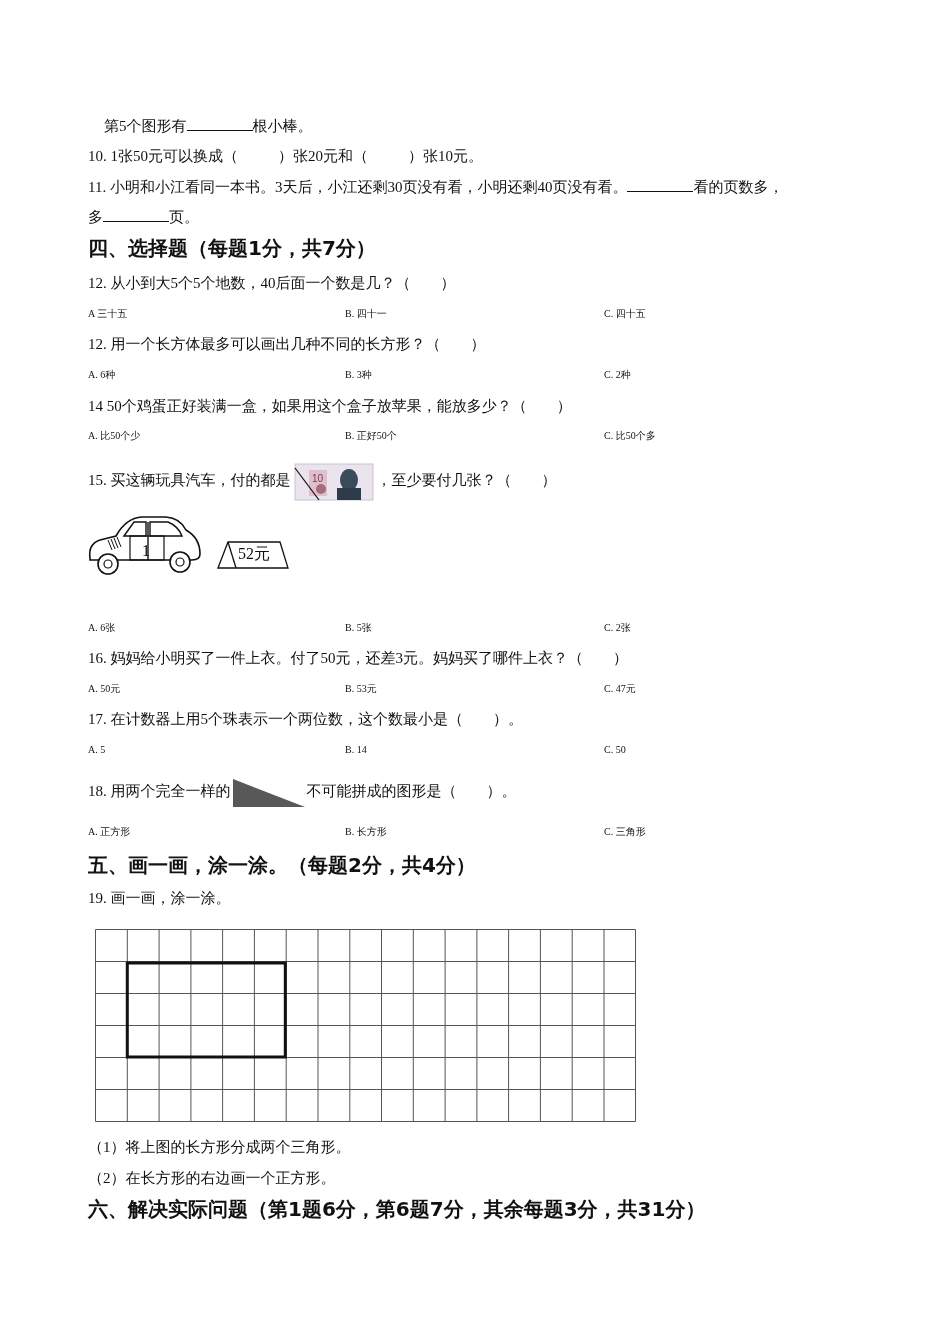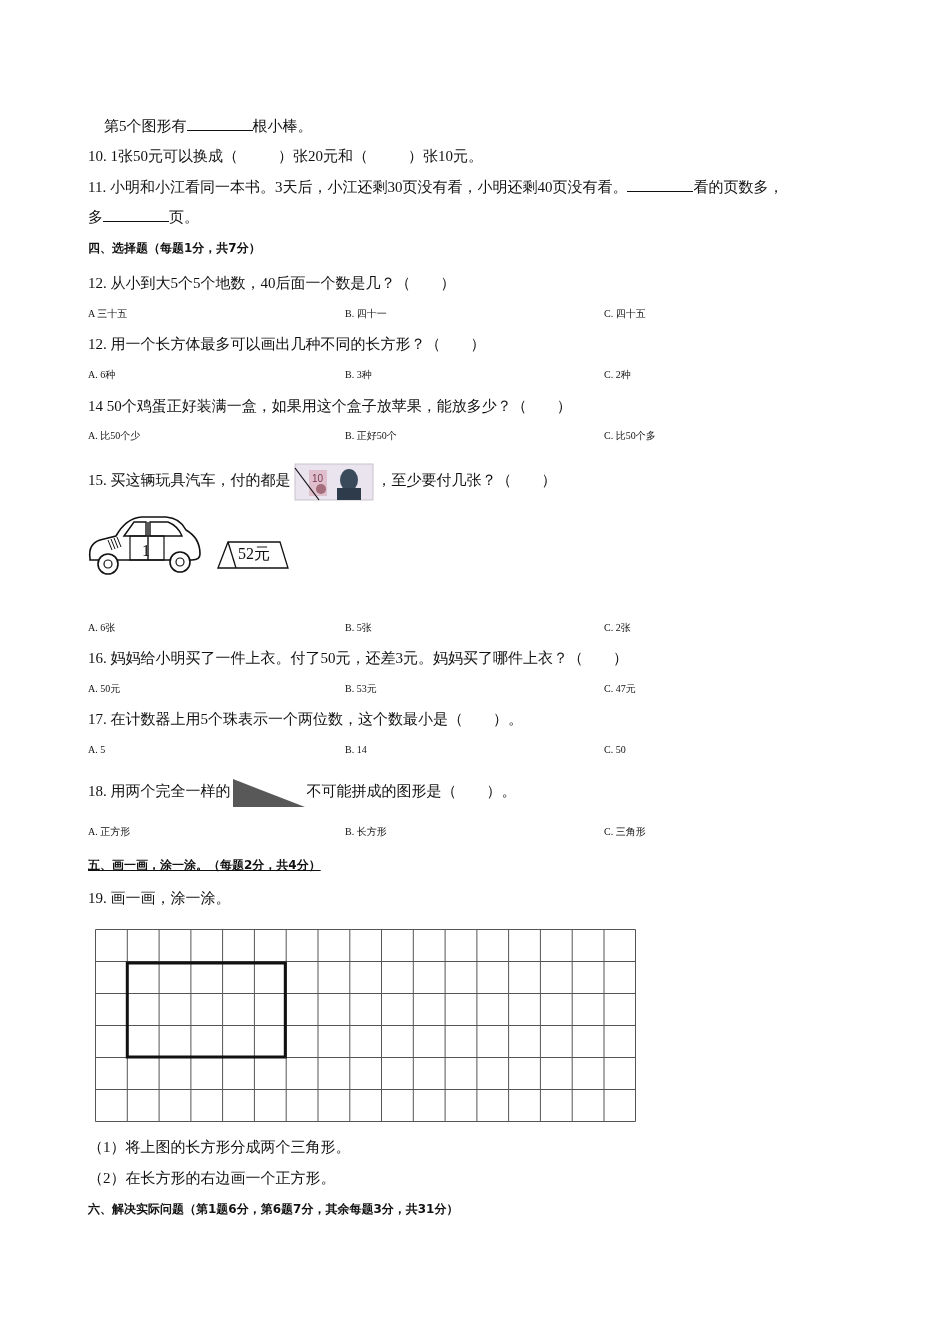--- a/index.html
+++ b/index.html
@@ -1,19 +1,19 @@
 <!DOCTYPE html>
 <html><head>
 <meta charset="utf-8">
 <style>
   html, body { margin: 0; padding: 0; background: #ffffff; }
   body { width: 950px; height: 1344px; position: relative; overflow: hidden;
          font-family: "Liberation Serif", "DejaVu Serif", serif; color: #111; }
   .line { position: absolute; left: 88px; font-size: 15px; line-height: 20px; white-space: nowrap; }
-  .h { font-family: "DejaVu Sans", sans-serif; font-weight: bold; font-size: 12px; }
+  .h { font-family: "DejaVu Sans", sans-serif; font-weight: bold; font-size: 20px; }
   .blank { display: inline-block; width: 66px; border-bottom: 1px solid #111; height: 14px; vertical-align: baseline; }
   .opt { position: absolute; font-size: 10px; line-height: 20px; white-space: nowrap; }
   .paren { display: inline-block; width: 40px; }
   .bill { display: inline-block; width: 82px; height: 40px; vertical-align: middle; position: relative; margin: 0 2px; }
   .grid { position: absolute; left: 95px; top: 929px; }
   .tri-inline { display: inline-block; width: 72px; height: 28px; vertical-align: middle; margin: 0 2px; }
 </style>
 </head>
 <body>
 
@@ -109,21 +109,21 @@
 
 <div class="line" style="top:776px; line-height:30px;">
   <span>18. 用两个完全一样的</span><span class="tri-inline"><svg width="72" height="28" viewBox="0 0 72 28">
         <path d="M0 0 L72 28 L0 28 Z" fill="#585858"></path>
       </svg></span><span>不可能拼成的图形是（　　）。</span>
 </div>
 <div class="opt" style="top:822px; left:88px;">A. 正方形</div>
 <div class="opt" style="top:822px; left:345px;">B. 长方形</div>
 <div class="opt" style="top:822px; left:604px;">C. 三角形</div>
 
-<div class="line h" style="top:855px;text-decoration:underline;">五、画一画，涂一涂。（每题2分，共4分）</div>
+<div class="line h" style="top:855px;">五、画一画，涂一涂。（每题2分，共4分）</div>
 
 <div class="line" style="top:888px;">19. 画一画，涂一涂。</div>
 
 <div class="grid">
   <svg width="542" height="194" viewBox="0 0 542 194">
     <g stroke="#555" stroke-width="1">
       <line x1="0.5" y1="0.5" x2="0.5" y2="192.5"></line>
         <line x1="32.3" y1="0.5" x2="32.3" y2="192.5"></line>
       <line x1="64.1" y1="0.5" x2="64.1" y2="192.5"></line>
         <line x1="95.9" y1="0.5" x2="95.9" y2="192.5"></line>

